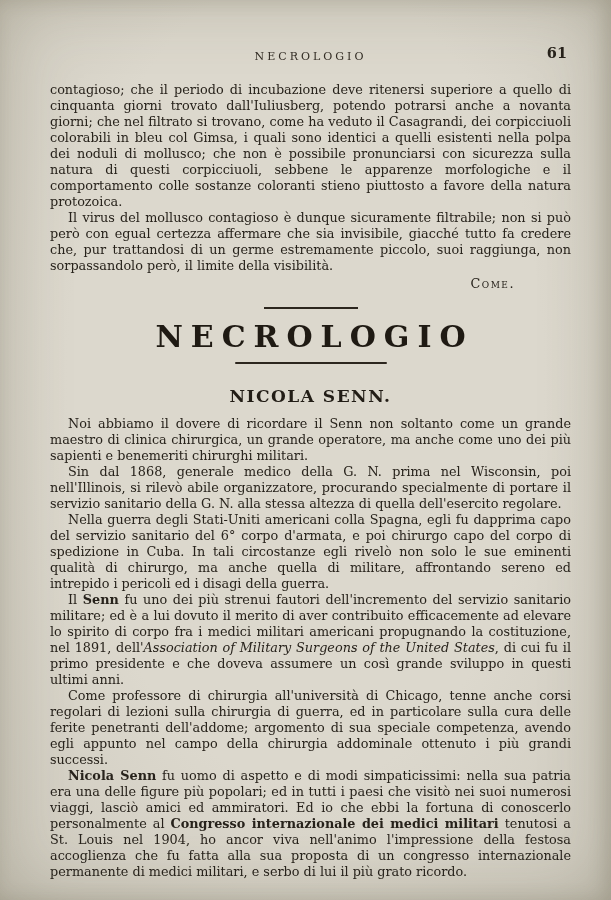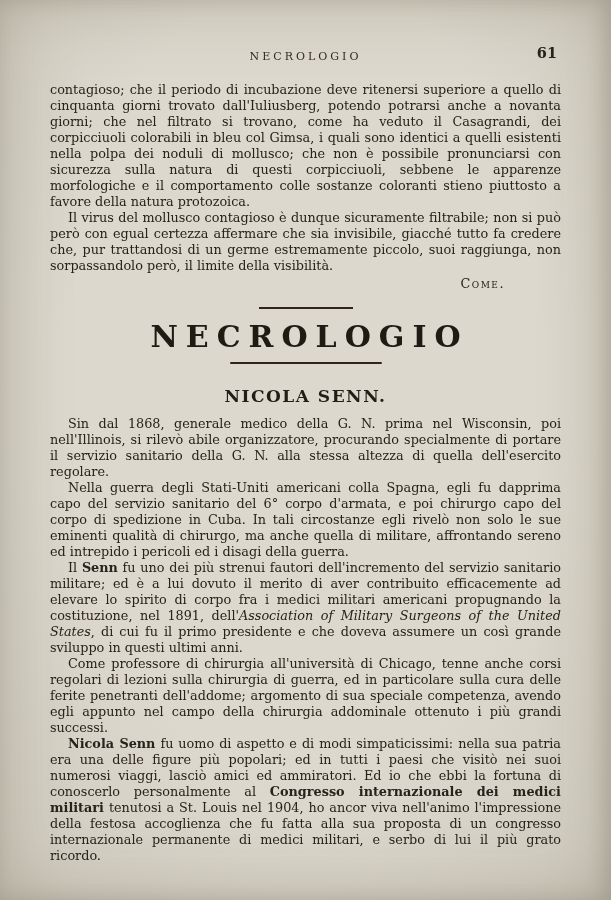--- a/index.html
+++ b/index.html
@@ -2,21 +2,21 @@
 <html lang="it"><head>
 <meta charset="utf-8">
 <style>
   html, body { margin: 0; padding: 0; background: #b5b2a9; }
   .page {
     position: relative;
     width: 611px;
     height: 900px;
     margin: 0 auto;
     box-sizing: border-box;
-    padding: 48px 50px 0 50px;
+    padding: 48px 40px 0 50px;
     background: radial-gradient(ellipse at 50% 42%, #dcd8cd 55%, #cdc9bd 100%);
     box-shadow: inset 0 0 70px rgba(95, 85, 62, 0.28), inset -6px 0 18px rgba(80,70,50,0.18);
     font-family: "DejaVu Serif", "Liberation Serif", serif;
     color: #27221b;
     font-size: 12.8px;
     line-height: 16px;
     overflow: hidden;
   }
   .running-head {
     position: relative;
@@ -94,20 +94,21 @@
 
   <div class="rule rule-top"></div>
 
   <h1 class="necro-title">NECROLOGIO</h1>
 
   <div class="rule rule-bottom"></div>
 
   <section class="article">
     <h2 class="article-title">NICOLA SENN.</h2>
     <div class="text-block">
+        <p class="para"><span>Noi abbiamo il dovere di ricordare il Senn non soltanto come un grande maestro di clinica chirurgica, un grande operatore, ma anche come uno dei più sapienti e benemeriti chirurghi militari.</span></p>
         <p class="para"><span>Sin dal 1868, generale medico della G. N. prima nel Wisconsin, poi nell'Illinois, si rilevò abile organizzatore, procurando specialmente di portare il servizio sanitario della G. N. alla stessa altezza di quella dell'esercito regolare.</span></p>
         <p class="para"><span>Nella guerra degli Stati-Uniti americani colla Spagna, egli fu dapprima capo del servizio sanitario del 6° corpo d'armata, e poi chirurgo capo del corpo di spedizione in Cuba. In tali circostanze egli rivelò non solo le sue eminenti qualità di chirurgo, ma anche quella di militare, affrontando sereno ed intrepido i pericoli ed i disagi della guerra.</span></p>
         <p class="para"><span>Il </span><span style="font-weight: bold;">Senn</span><span> fu uno dei più strenui fautori dell'incremento del servizio sanitario militare; ed è a lui dovuto il merito di aver contribuito efficacemente ad elevare lo spirito di corpo fra i medici militari americani propugnando la costituzione, nel 1891, dell'</span><span style="font-style: italic;">Association of Military Surgeons of the United States</span><span>, di cui fu il primo presidente e che doveva assumere un così grande sviluppo in questi ultimi anni.</span></p>
         <p class="para"><span>Come professore di chirurgia all'università di Chicago, tenne anche corsi regolari di lezioni sulla chirurgia di guerra, ed in particolare sulla cura delle ferite penetranti dell'addome; argomento di sua speciale competenza, avendo egli appunto nel campo della chirurgia addominale ottenuto i più grandi successi.</span></p>
         <p class="para"><span style="font-weight: bold;">Nicola Senn</span><span> fu uomo di aspetto e di modi simpaticissimi: nella sua patria era una delle figure più popolari; ed in tutti i paesi che visitò nei suoi numerosi viaggi, lasciò amici ed ammiratori. Ed io che ebbi la fortuna di conoscerlo personalmente al </span><span style="font-weight: bold;">Congresso internazionale dei medici militari</span><span> tenutosi a St. Louis nel 1904, ho ancor viva nell'animo l'impressione della festosa accoglienza che fu fatta alla sua proposta di un congresso internazionale permanente di medici militari, e serbo di lui il più grato ricordo.</span></p>
       </div>
 
   </section>
 
 </div>

